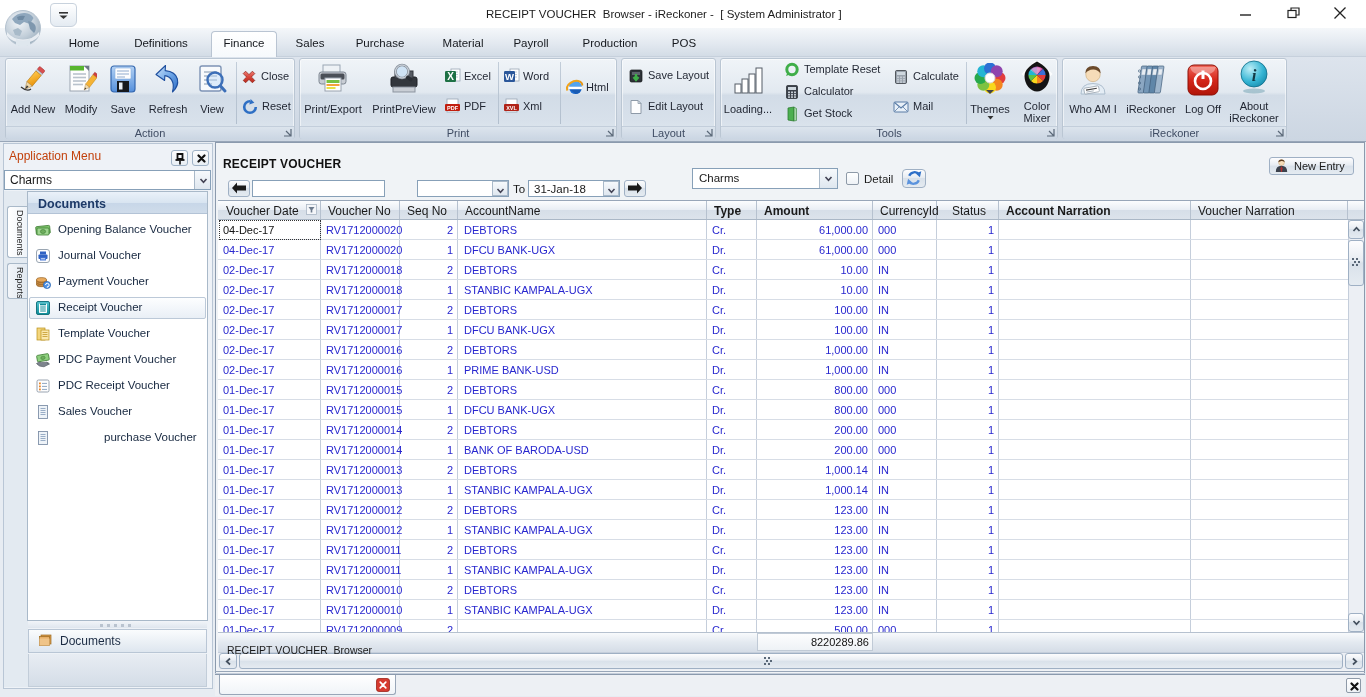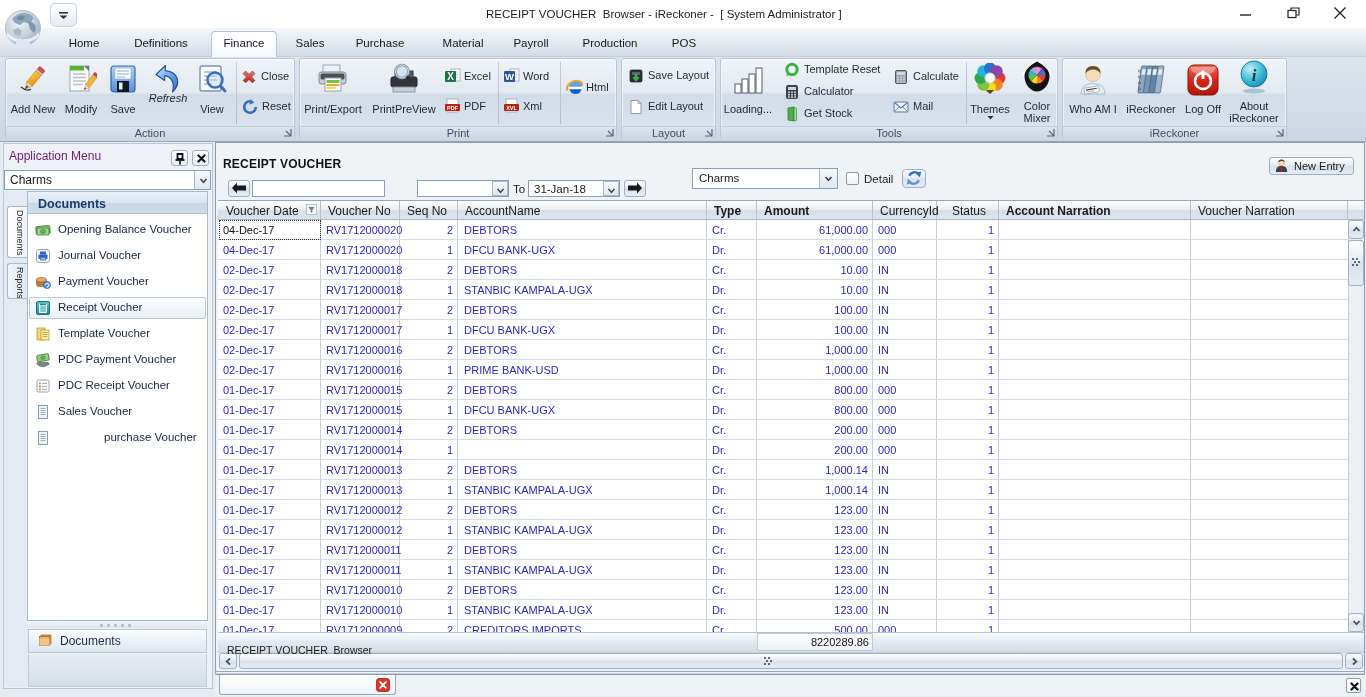--- a/index.html
+++ b/index.html
@@ -139,21 +139,21 @@
       <defs>
         <linearGradient id="rg" x1="0" y1="0" x2="1" y2="1">
           <stop offset="0" stop-color="#cfe4fa"></stop>
           <stop offset=".5" stop-color="#6fa7e8"></stop>
           <stop offset="1" stop-color="#2e6cc4"></stop>
         </linearGradient>
       </defs>
       <path d="M4 11.5 L13.5 2.5 L13.2 7.6 Q23.5 8.6 25.4 16 Q27 23 20.5 29 Q22.5 21.5 19.6 16.9 Q17.2 13.2 12.8 12.6 L12.6 17.5 Z" fill="url(#rg)" stroke="#1d4e9e" stroke-width="1.1" stroke-linejoin="round"></path>
     </svg>
   </div>
-<div class="t" style="left:168px;top:92px;transform:translateX(-50%);color:#1f2430;font-style:italic;">Refresh</div>
+<div class="t" style="left:168px;top:103px;transform:translateX(-50%);color:#1f2430;">Refresh</div>
 <div style="left:196px;top:63px;width:32px;height:34px;">
     <svg width="32" height="32" viewBox="0 0 32 32">
       <rect x="4" y="3" width="21" height="25" rx="2" fill="#f8fafc" stroke="#7d93b5" stroke-width="1.4"></rect>
       <g stroke="#a9b6c6" stroke-width="1.5">
         <line x1="8" y1="9" x2="21" y2="9"></line>
         <line x1="8" y1="13" x2="21" y2="13"></line>
         <line x1="8" y1="17" x2="21" y2="17"></line>
         <line x1="8" y1="21" x2="16" y2="21"></line>
       </g>
       <circle cx="19" cy="17" r="7.5" fill="rgba(190,220,248,.45)" stroke="#3c6fb8" stroke-width="2.4"></circle>
@@ -472,21 +472,21 @@
       </defs>
       <circle cx="17" cy="14" r="13" fill="url(#ab)" stroke="#0a6a86" stroke-width=".8"></circle>
       <ellipse cx="17" cy="31" rx="11" ry="2.6" fill="rgba(60,130,150,.35)"></ellipse>
       <text x="17" y="21" font-family="Liberation Serif" font-size="17" font-style="italic" font-weight="bold" fill="#143b46" text-anchor="middle">i</text>
     </svg>
   </div>
 <div class="t" style="left:1254px;top:100px;transform:translateX(-50%);color:#1f2430;">About</div>
 <div class="t" style="left:1254px;top:112px;transform:translateX(-50%);color:#1f2430;">iReckoner</div>
 <div style="left:0px;top:142px;width:1366px;height:555px;background:#e7ecf2;"></div>
 <div style="left:3px;top:143px;width:210px;height:546px;background:#eef2f7;border:1px solid #b9c6d5;"></div>
-<div class="t" style="left:9px;top:149px;font-size:12px;color:#701a75;">Application Menu</div>
+<div class="t" style="left:9px;top:149px;font-size:12px;color:#c2410c;">Application Menu</div>
 <div style="left:171px;top:150px;width:17px;height:16px;background:linear-gradient(180deg,#fdfdfe,#e8eef4);border:1px solid #9fb2c6;border-radius:3px;">
     <div style="left:1px;top:1px;width:14px;height:14px;">
       <svg width="14" height="14" viewBox="0 0 14 14">
         <path d="M4.5 2 L9.5 2 L9.5 7 L4.5 7 Z" fill="none" stroke="#111" stroke-width="1.8"></path>
         <line x1="2.5" y1="8" x2="11.5" y2="8" stroke="#111" stroke-width="1.8"></line>
         <line x1="7" y1="8.8" x2="7" y2="12.5" stroke="#111" stroke-width="1.6"></line>
       </svg>
     </div>
   </div>
 <div style="left:192px;top:150px;width:17px;height:16px;background:linear-gradient(180deg,#fdfdfe,#e8eef4);border:1px solid #9fb2c6;border-radius:3px;">
@@ -864,20 +864,21 @@
     <div class="cell" style="left:493px;top:0;width:45px;height:20px;">Cr.</div>
     <div class="cell" style="left:541px;top:0;width:108px;height:20px;text-align:right;">200.00</div>
     <div class="cell" style="left:659px;top:0;width:55px;height:20px;">000</div>
     <div class="cell" style="left:718px;top:0;width:57px;height:20px;text-align:right;">1</div>
   </div>
 <div style="left:218px;top:439px;width:1130px;height:1px;background:#d7dde6;"></div>
 <div style="left:219px;top:440px;width:1129px;height:20px;overflow:hidden;">
     <div class="cell" style="left:4px;top:0;width:95px;height:20px;color:#2827cf;">01-Dec-17</div>
     <div class="cell" style="left:107px;top:0;width:76px;height:20px;">RV1712000014</div>
     <div class="cell" style="left:184px;top:0;width:50px;height:20px;text-align:right;">1</div>
+    <div class="cell" style="left:245px;top:0;width:240px;height:20px;">BANK OF BARODA-USD</div>
     <div class="cell" style="left:493px;top:0;width:45px;height:20px;">Dr.</div>
     <div class="cell" style="left:541px;top:0;width:108px;height:20px;text-align:right;">200.00</div>
     <div class="cell" style="left:659px;top:0;width:55px;height:20px;">000</div>
     <div class="cell" style="left:718px;top:0;width:57px;height:20px;text-align:right;">1</div>
   </div>
 <div style="left:218px;top:459px;width:1130px;height:1px;background:#d7dde6;"></div>
 <div style="left:219px;top:460px;width:1129px;height:20px;overflow:hidden;">
     <div class="cell" style="left:4px;top:0;width:95px;height:20px;color:#2827cf;">01-Dec-17</div>
     <div class="cell" style="left:107px;top:0;width:76px;height:20px;">RV1712000013</div>
     <div class="cell" style="left:184px;top:0;width:50px;height:20px;text-align:right;">2</div>
@@ -962,21 +963,20 @@
     <div class="cell" style="left:493px;top:0;width:45px;height:20px;">Dr.</div>
     <div class="cell" style="left:541px;top:0;width:108px;height:20px;text-align:right;">123.00</div>
     <div class="cell" style="left:659px;top:0;width:55px;height:20px;">IN</div>
     <div class="cell" style="left:718px;top:0;width:57px;height:20px;text-align:right;">1</div>
   </div>
 <div style="left:218px;top:619px;width:1130px;height:1px;background:#d7dde6;"></div>
 <div style="left:219px;top:620px;width:1129px;height:12px;overflow:hidden;">
     <div class="cell" style="left:4px;top:0;width:95px;height:20px;color:#2827cf;">01-Dec-17</div>
     <div class="cell" style="left:107px;top:0;width:76px;height:20px;">RV1712000009</div>
     <div class="cell" style="left:184px;top:0;width:50px;height:20px;text-align:right;">2</div>
-    <div class="cell" style="left:245px;top:0;width:240px;height:20px;">CREDITORS IMPORTS</div>
     <div class="cell" style="left:493px;top:0;width:45px;height:20px;">Cr.</div>
     <div class="cell" style="left:541px;top:0;width:108px;height:20px;text-align:right;">500.00</div>
     <div class="cell" style="left:659px;top:0;width:55px;height:20px;">000</div>
     <div class="cell" style="left:718px;top:0;width:57px;height:20px;text-align:right;">1</div>
   </div>
 <div style="left:1348px;top:220px;width:16px;height:412px;background:#eceff4;border-left:1px solid #c5cedb;"></div>
 <div class="btn" style="left:1348px;top:220px;width:16px;height:19px;"></div>
 <div style="left:1352px;top:225px;width:9px;height:9px;z-index:2;">
     <svg width="9" height="9" viewBox="0 0 9 9">
       <path d="M1.5 6.03 L4.5 2.6999999999999997 L7.5 6.03" fill="none" stroke="#44505e" stroke-width="1.7"></path>

